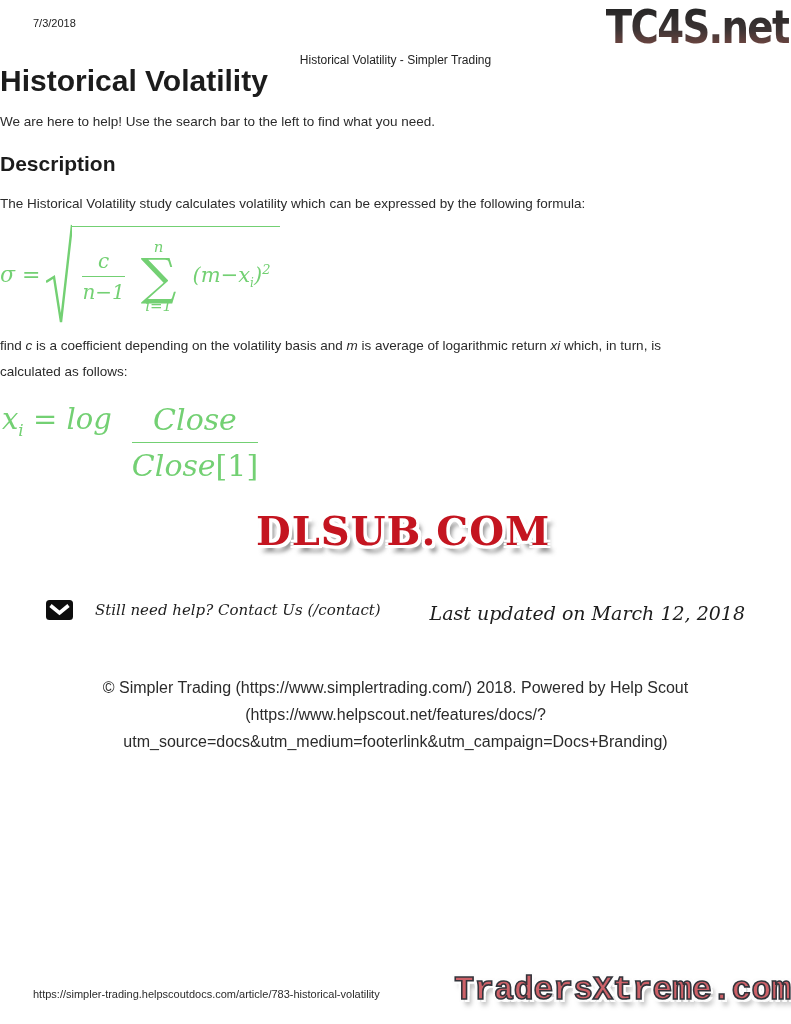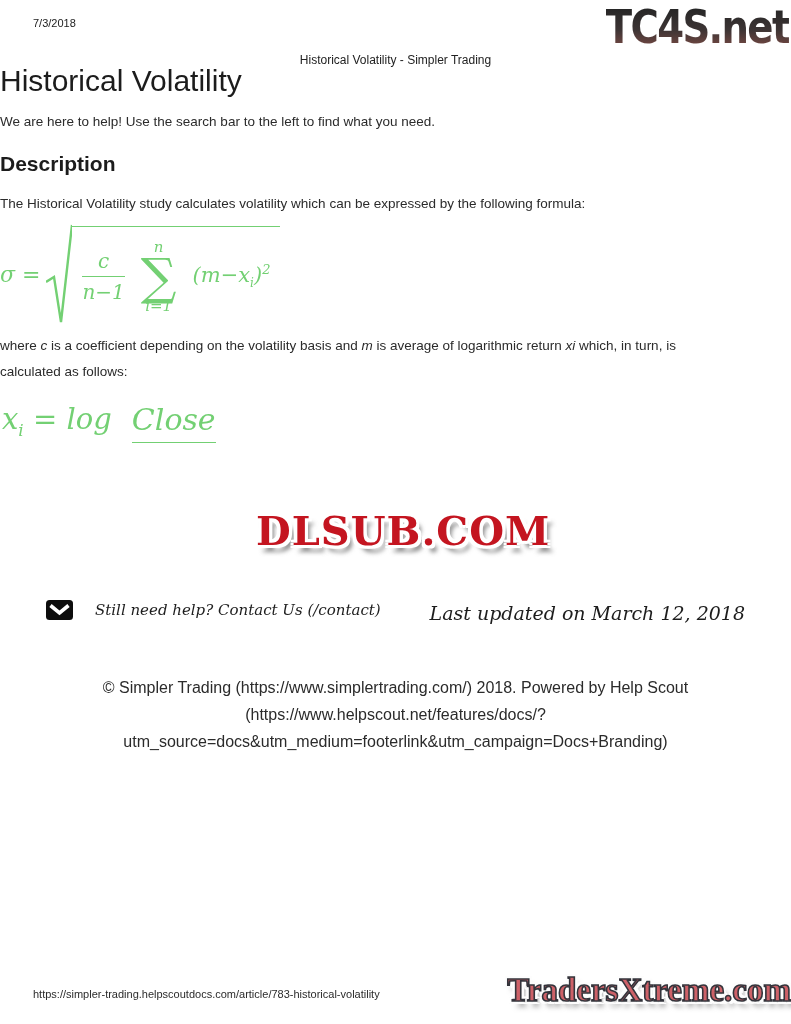--- a/index.html
+++ b/index.html
@@ -25,21 +25,21 @@
     font-family: "DejaVu Sans", sans-serif;
     font-weight: bold; font-size: 46px; letter-spacing: -2px;
     transform: scaleX(0.84); transform-origin: right top;
     background: linear-gradient(to bottom, #262626 15%, #3c3434 55%, #8a5048 100%);
     -webkit-background-clip: text; background-clip: text;
     color: transparent;
     text-shadow: none;
   }
   .page-title {
     position: absolute; left: 0; top: 64px;
-    font-size: 30px; font-weight: 400; color: #1c1c1c; letter-spacing: 0;
+    font-size: 30px; font-weight: 700; color: #1c1c1c; letter-spacing: 0;
   }
   .intro {
     position: absolute; left: 0; top: 114px;
     font-size: 13.5px; color: #2b2b2b;
   }
   .section-heading {
     position: absolute; left: 0; top: 152px;
     font-size: 21px; font-weight: bold; color: #1c1c1c;
   }
   .para1 {
@@ -91,21 +91,21 @@
     font-family: "DejaVu Serif", serif; font-weight: bold;
     font-size: 40px; letter-spacing: 1px;
     color: #c41520;
     text-shadow:
       -3px -3px 0 #fff, 3px -3px 0 #fff, -3px 3px 0 #fff, 3px 3px 0 #fff,
       -3px 0 0 #fff, 3px 0 0 #fff, 0 -3px 0 #fff, 0 3px 0 #fff,
       5px 7px 4px rgba(110,110,110,0.75);
   }
   .wm-traders {
     position: absolute; right: 0px; top: 972px;
-    font-family: Liberation Serif, serif; font-weight: bold;
+    font-family: Liberation Mono, monospace; font-weight: bold;
     font-size: 33px; letter-spacing: 0px;
     color: #cd6168;
     -webkit-text-stroke: 1.6px #33343b;
     text-shadow:
       -3px -3px 0 #fdfdfd, 3px -3px 0 #fdfdfd, -3px 3px 0 #fdfdfd, 3px 3px 0 #fdfdfd,
       4px 6px 5px rgba(130,130,130,0.7);
   }
   
   .contact-row {
     position: absolute; left: 46px; top: 600px;
@@ -155,27 +155,28 @@
     </div>
     <div class="sum">
       <span class="lim">n</span>
       <span class="sigma">∑</span>
       <span class="lim">i=1</span>
     </div>
     <div class="term"><span>(m−x</span><sub>i</sub><span>)</span><sup>2</sup></div>
   </div>
 </div>
 
-<p class="para2"><span>where </span><span class="var">c</span><span> is a coefficient depending on the volatility basis and </span><span class="var">m</span><span> is average of logarithmic return </span><span class="var">xi</span><span> which, in turn, is calculated as follows:</span></p>
+<p class="para2"><span>find </span><span class="var">c</span><span> is a coefficient depending on the volatility basis and </span><span class="var">m</span><span> is average of logarithmic return </span><span class="var">xi</span><span> which, in turn, is calculated as follows:</span></p>
 
 <div class="formula f2">
   <span class="lhs"><span>x</span><sub>i</sub><span> = log</span></span>
   <div class="frac2">
     <span class="num">Close</span>
     <span class="bar"></span>
+    <span class="den"><span>Close</span><span class="bracket">[1]</span></span>
   </div>
 </div>
 
 <div class="wm-dlsub">DLSUB.COM</div>
 
 <div class="contact-row">
   <svg width="27" height="20" viewBox="0 0 27 20">
     <rect x="0" y="0" width="27" height="20" rx="3.5" fill="#0d0d0d"></rect>
     <polyline points="4.5,5.5 13.5,13 22.5,5.5" fill="none" stroke="#ffffff" stroke-width="3.6"></polyline>
   </svg>

